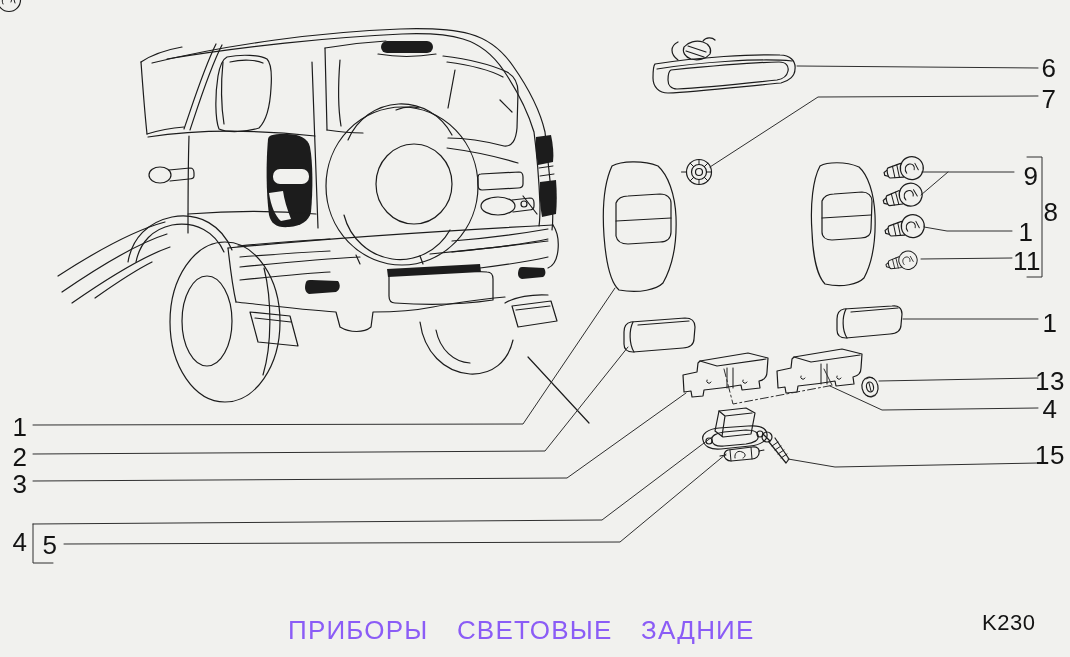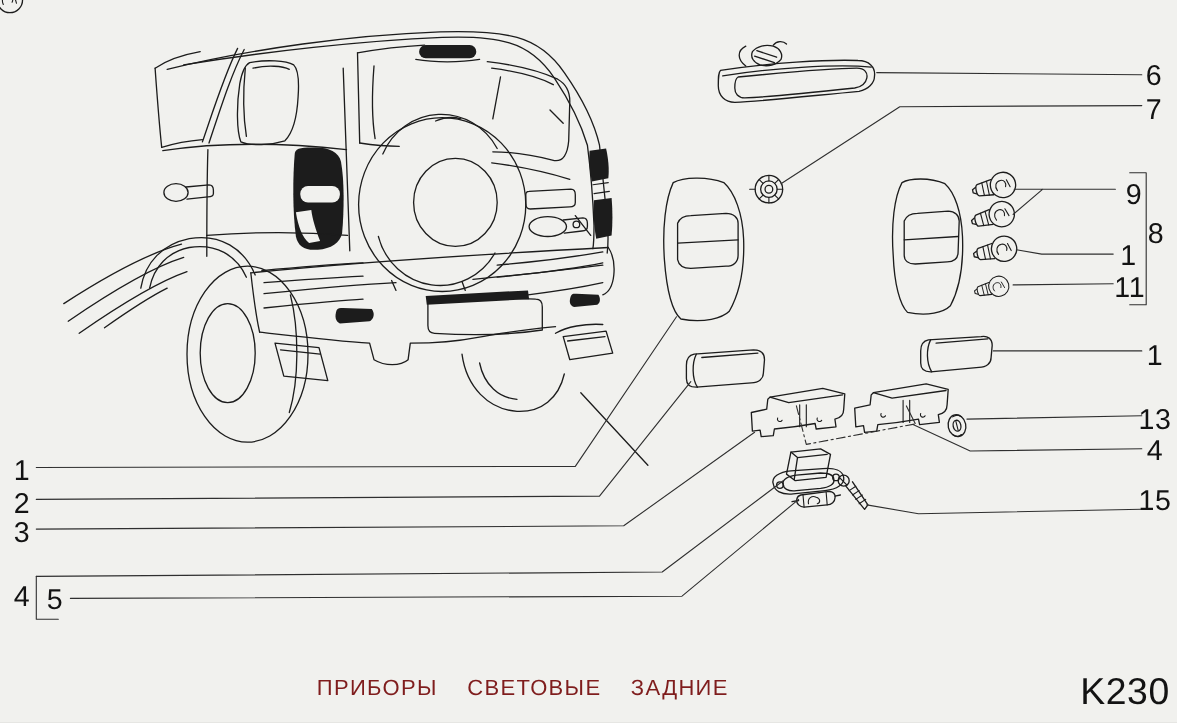--- a/index.html
+++ b/index.html
@@ -10,26 +10,26 @@
     color:#161616;
   }
   .stage svg{position:absolute;left:0;top:0;}
   .callout{
     position:absolute;transform:translate(-50%,-50%);
     font-size:26px;line-height:1;letter-spacing:.5px;color:#131313;
     user-select:none;white-space:nowrap;
   }
   .caption{
     position:absolute;left:288px;top:615px;
-    font-size:20px;letter-spacing:1.2px;word-spacing:20px;color:#7f1d1d;
+    font-size:26px;letter-spacing:1.2px;word-spacing:20px;color:#8b5cf6;
     white-space:nowrap;
   }
   .pagecode{
     position:absolute;left:982px;top:610px;
-    font-size:34px;letter-spacing:.5px;color:#131313;white-space:nowrap;
+    font-size:22px;letter-spacing:.5px;color:#131313;white-space:nowrap;
   }
 </style>
 </head>
 <body>
 
 <div class="stage">
 
 <svg width="1070" height="657" viewBox="0 0 1070 657">
 
   <g stroke="#1c1c1c" stroke-width="1.2" fill="none" stroke-linecap="round" stroke-linejoin="round">

